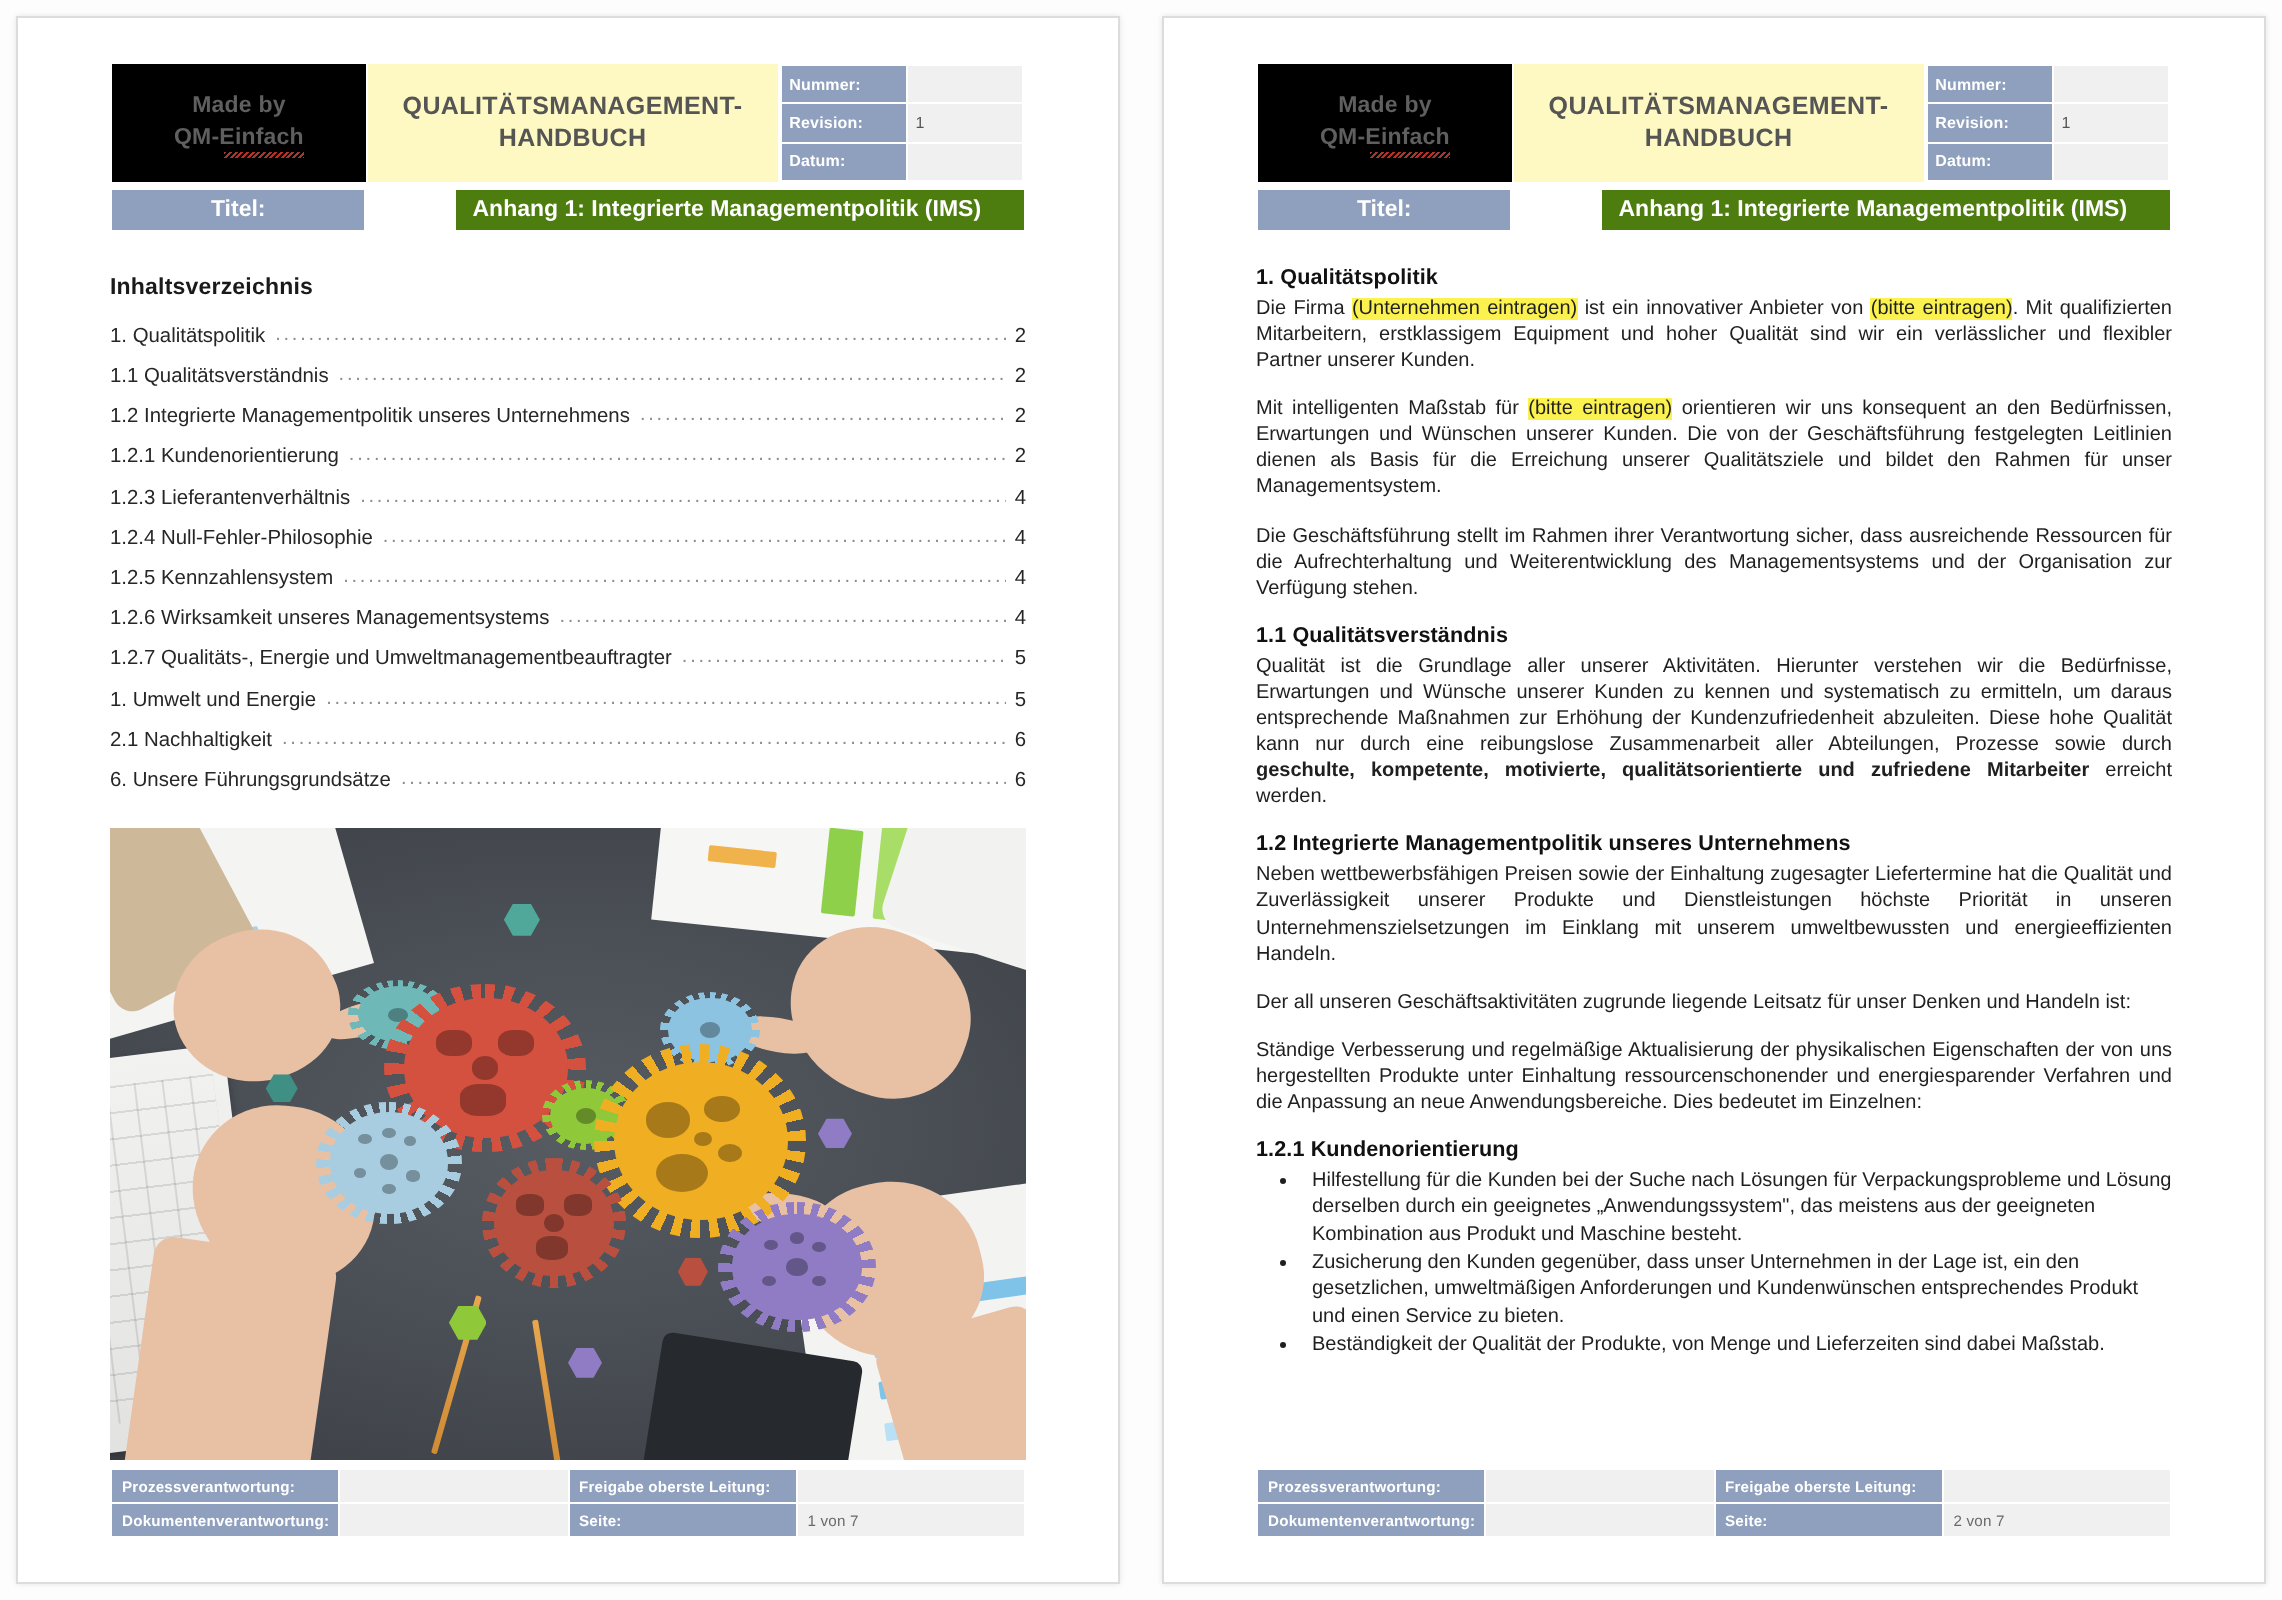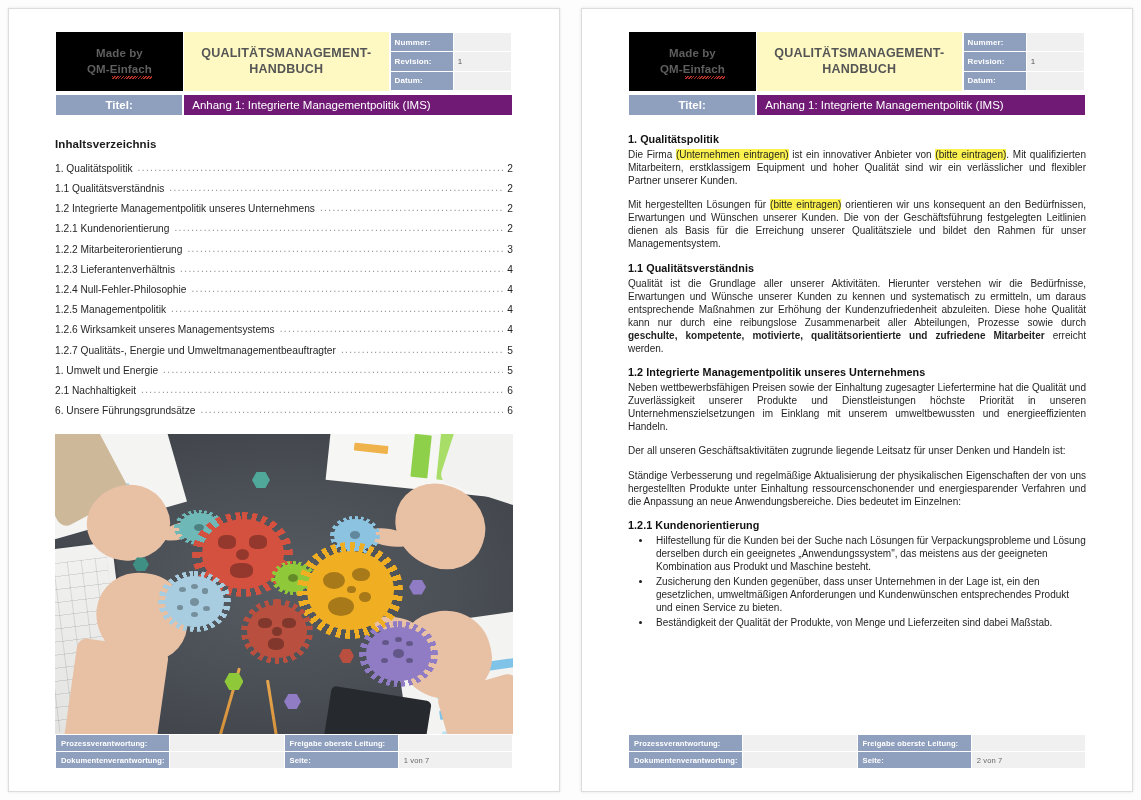--- a/index.html
+++ b/index.html
@@ -112,26 +112,27 @@
     background:#8f9fbe;
     color:#ffffff;
     font-weight:bold;
     font-size:11.5px;
     text-align:center;
     padding:4px 0;
     border:1px solid #ffffff;
   }
   .titel-val {
     flex:1;
-    background:#701a75;
+    background:#4d7c0f;
     color:#ffffff;
-    font-weight:normal;
+    font-weight:bold;
     font-size:11.5px;
     padding:4px 0 4px 8px;
     border:1px solid #ffffff;
+    margin-left:44px;
   }
 
   
   .toc-title {
     font-size:11.5px;
     font-weight:bold;
     color:#1a1a1a;
     margin:22px 0 13px 0;
     letter-spacing:0.1px;
   }
@@ -366,36 +367,31 @@
             <span class="toc-label">1.2 Integrierte Managementpolitik unseres Unternehmens</span>
             <span class="toc-dots"></span>
             <span class="toc-page">2</span>
           </li>
           <li class="toc-row">
             <span class="toc-label">1.2.1 Kundenorientierung</span>
             <span class="toc-dots"></span>
             <span class="toc-page">2</span>
           </li>
           <li class="toc-row">
-            <span class="toc-label">1.2.2 Mitarbeiterorientierung</span>
-            <span class="toc-dots"></span>
-            <span class="toc-page">3</span>
-          </li>
-          <li class="toc-row">
             <span class="toc-label">1.2.3 Lieferantenverhältnis</span>
             <span class="toc-dots"></span>
             <span class="toc-page">4</span>
           </li>
           <li class="toc-row">
             <span class="toc-label">1.2.4 Null-Fehler-Philosophie</span>
             <span class="toc-dots"></span>
             <span class="toc-page">4</span>
           </li>
           <li class="toc-row">
-            <span class="toc-label">1.2.5 Managementpolitik</span>
+            <span class="toc-label">1.2.5 Kennzahlensystem</span>
             <span class="toc-dots"></span>
             <span class="toc-page">4</span>
           </li>
           <li class="toc-row">
             <span class="toc-label">1.2.6 Wirksamkeit unseres Managementsystems</span>
             <span class="toc-dots"></span>
             <span class="toc-page">4</span>
           </li>
           <li class="toc-row">
             <span class="toc-label">1.2.7 Qualitäts-, Energie und Umweltmanagementbeauftragter</span>
@@ -604,22 +600,23 @@
 
       <div class="titel-row">
         <div class="titel-lbl">Titel:</div>
         <div class="titel-val">Anhang 1: Integrierte Managementpolitik (IMS)</div>
       </div>
 
       <div class="body-txt">
         <h3 class="sec">1. Qualitätspolitik</h3>
         <p class="para"><span>Die Firma </span><span class="hl">(Unternehmen eintragen)</span><span> ist ein innovativer Anbieter von </span><span class="hl">(bitte eintragen)</span><span>. Mit qualifizierten Mitarbeitern, erstklassigem Equipment und hoher Qualität sind wir ein verlässlicher und flexibler Partner unserer Kunden.</span></p>
 
-        <p class="para"><span>Mit hergestellten Lösungen für </span><span class="hl">(bitte eintragen)</span><span> orientieren wir uns konsequent an den Bedürfnissen, Erwartungen und Wünschen unserer Kunden. Die von der Geschäftsführung festgelegten Leitlinien dienen als Basis für die Erreichung unserer Qualitätsziele und bildet den Rahmen für unser Managementsystem.</span></p>
-
+        <p class="para"><span>Mit intelligenten Maßstab für </span><span class="hl">(bitte eintragen)</span><span> orientieren wir uns konsequent an den Bedürfnissen, Erwartungen und Wünschen unserer Kunden. Die von der Geschäftsführung festgelegten Leitlinien dienen als Basis für die Erreichung unserer Qualitätsziele und bildet den Rahmen für unser Managementsystem.</span></p>
+
+        <p class="para">Die Geschäftsführung stellt im Rahmen ihrer Verantwortung sicher, dass ausreichende Ressourcen für die Aufrechterhaltung und Weiterentwicklung des Managementsystems und der Organisation zur Verfügung stehen.</p>
 
         <h3 class="sec">1.1 Qualitätsverständnis</h3>
         <p class="para"><span>Qualität ist die Grundlage aller unserer Aktivitäten. Hierunter verstehen wir die Bedürfnisse, Erwartungen und Wünsche unserer Kunden zu kennen und systematisch zu ermitteln, um daraus entsprechende Maßnahmen zur Erhöhung der Kundenzufriedenheit abzuleiten. Diese hohe Qualität kann nur durch eine reibungslose Zusammenarbeit aller Abteilungen, Prozesse sowie durch </span><span class="bld">geschulte, kompetente, motivierte, qualitätsorientierte und zufriedene Mitarbeiter</span><span> erreicht werden.</span></p>
 
         <h3 class="sec">1.2 Integrierte Managementpolitik unseres Unternehmens</h3>
         <p class="para">Neben wettbewerbsfähigen Preisen sowie der Einhaltung zugesagter Liefertermine hat die Qualität und Zuverlässigkeit unserer Produkte und Dienstleistungen höchste Priorität in unseren Unternehmenszielsetzungen im Einklang mit unserem umweltbewussten und energieeffizienten Handeln.</p>
         <p class="para">Der all unseren Geschäftsaktivitäten zugrunde liegende Leitsatz für unser Denken und Handeln ist:</p>
         <p class="para">Ständige Verbesserung und regelmäßige Aktualisierung der physikalischen Eigenschaften der von uns hergestellten Produkte unter Einhaltung ressourcenschonender und energiesparender Verfahren und die Anpassung an neue Anwendungsbereiche. Dies bedeutet im Einzelnen:</p>
 
         <h3 class="sec">1.2.1 Kundenorientierung</h3>

